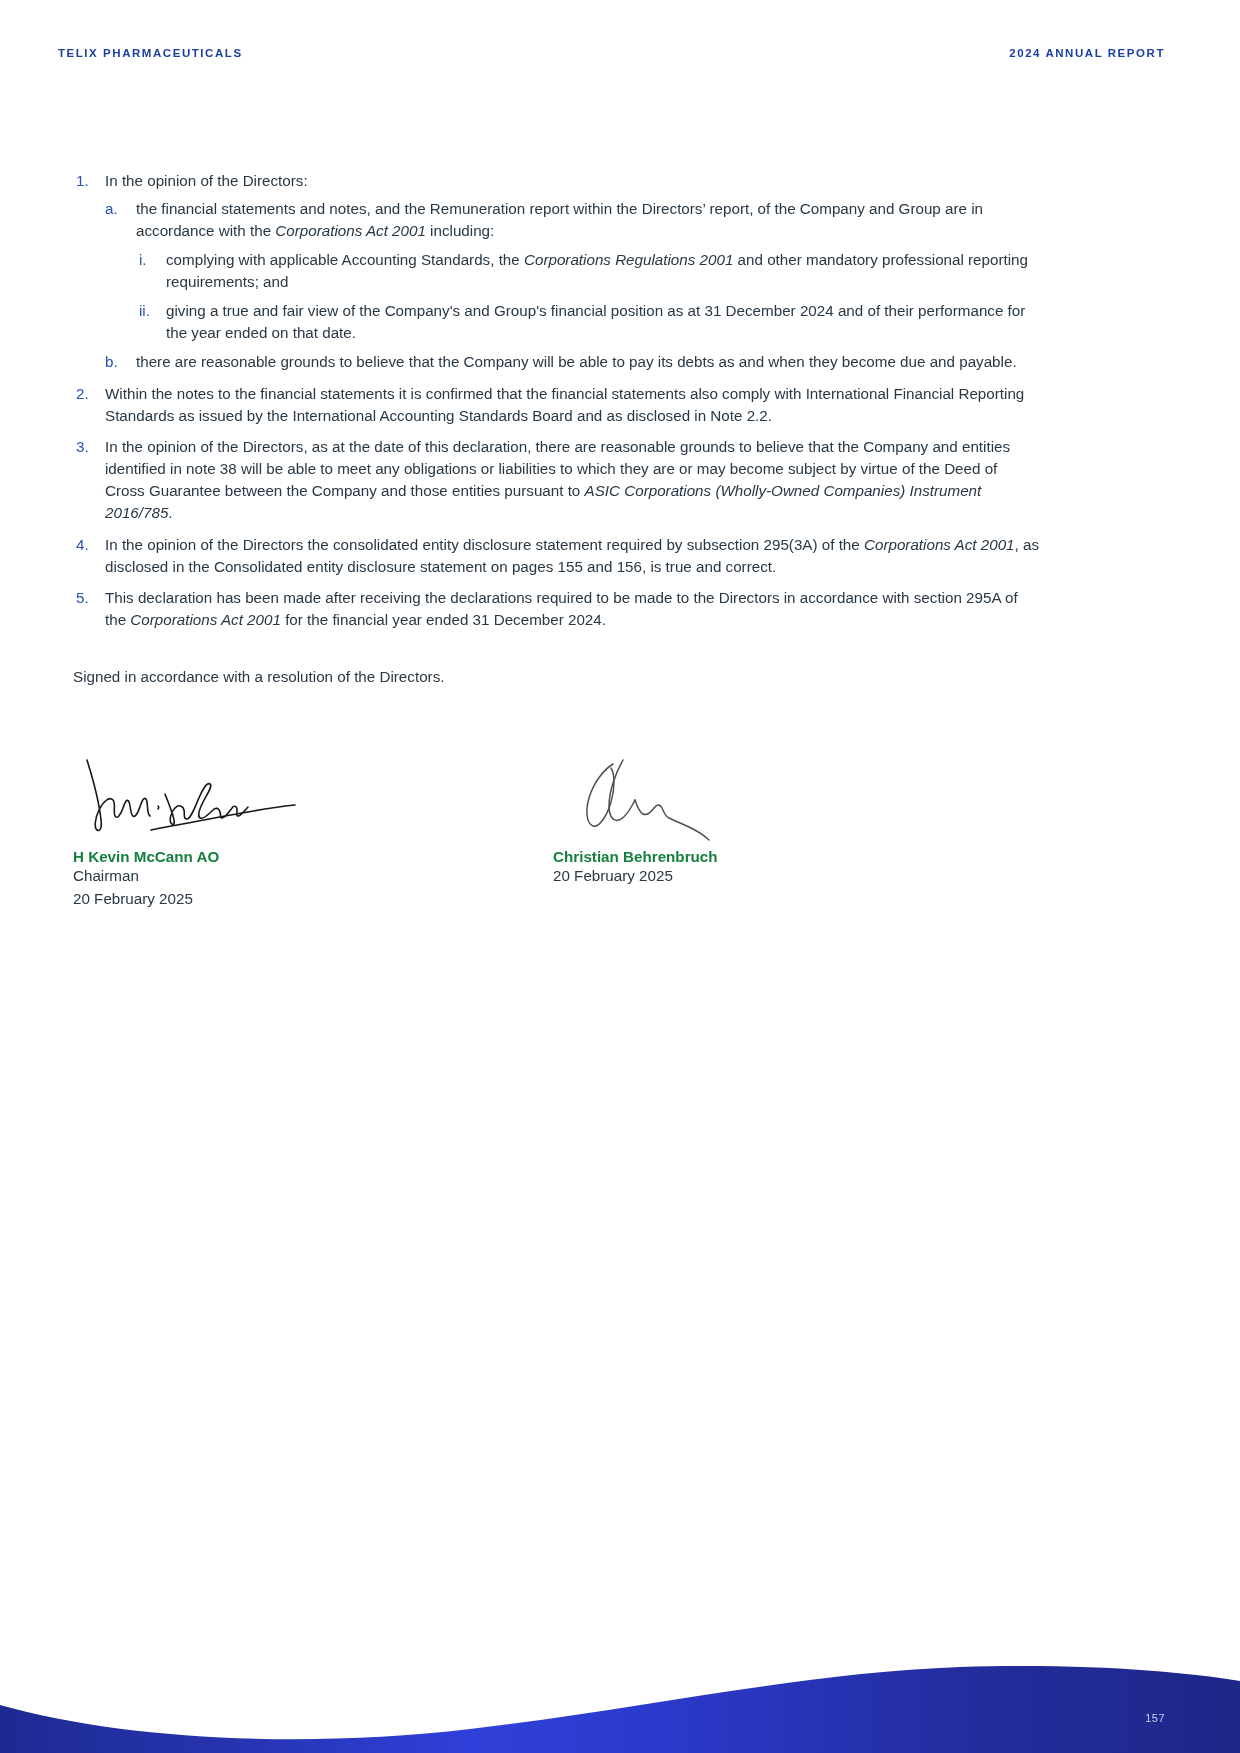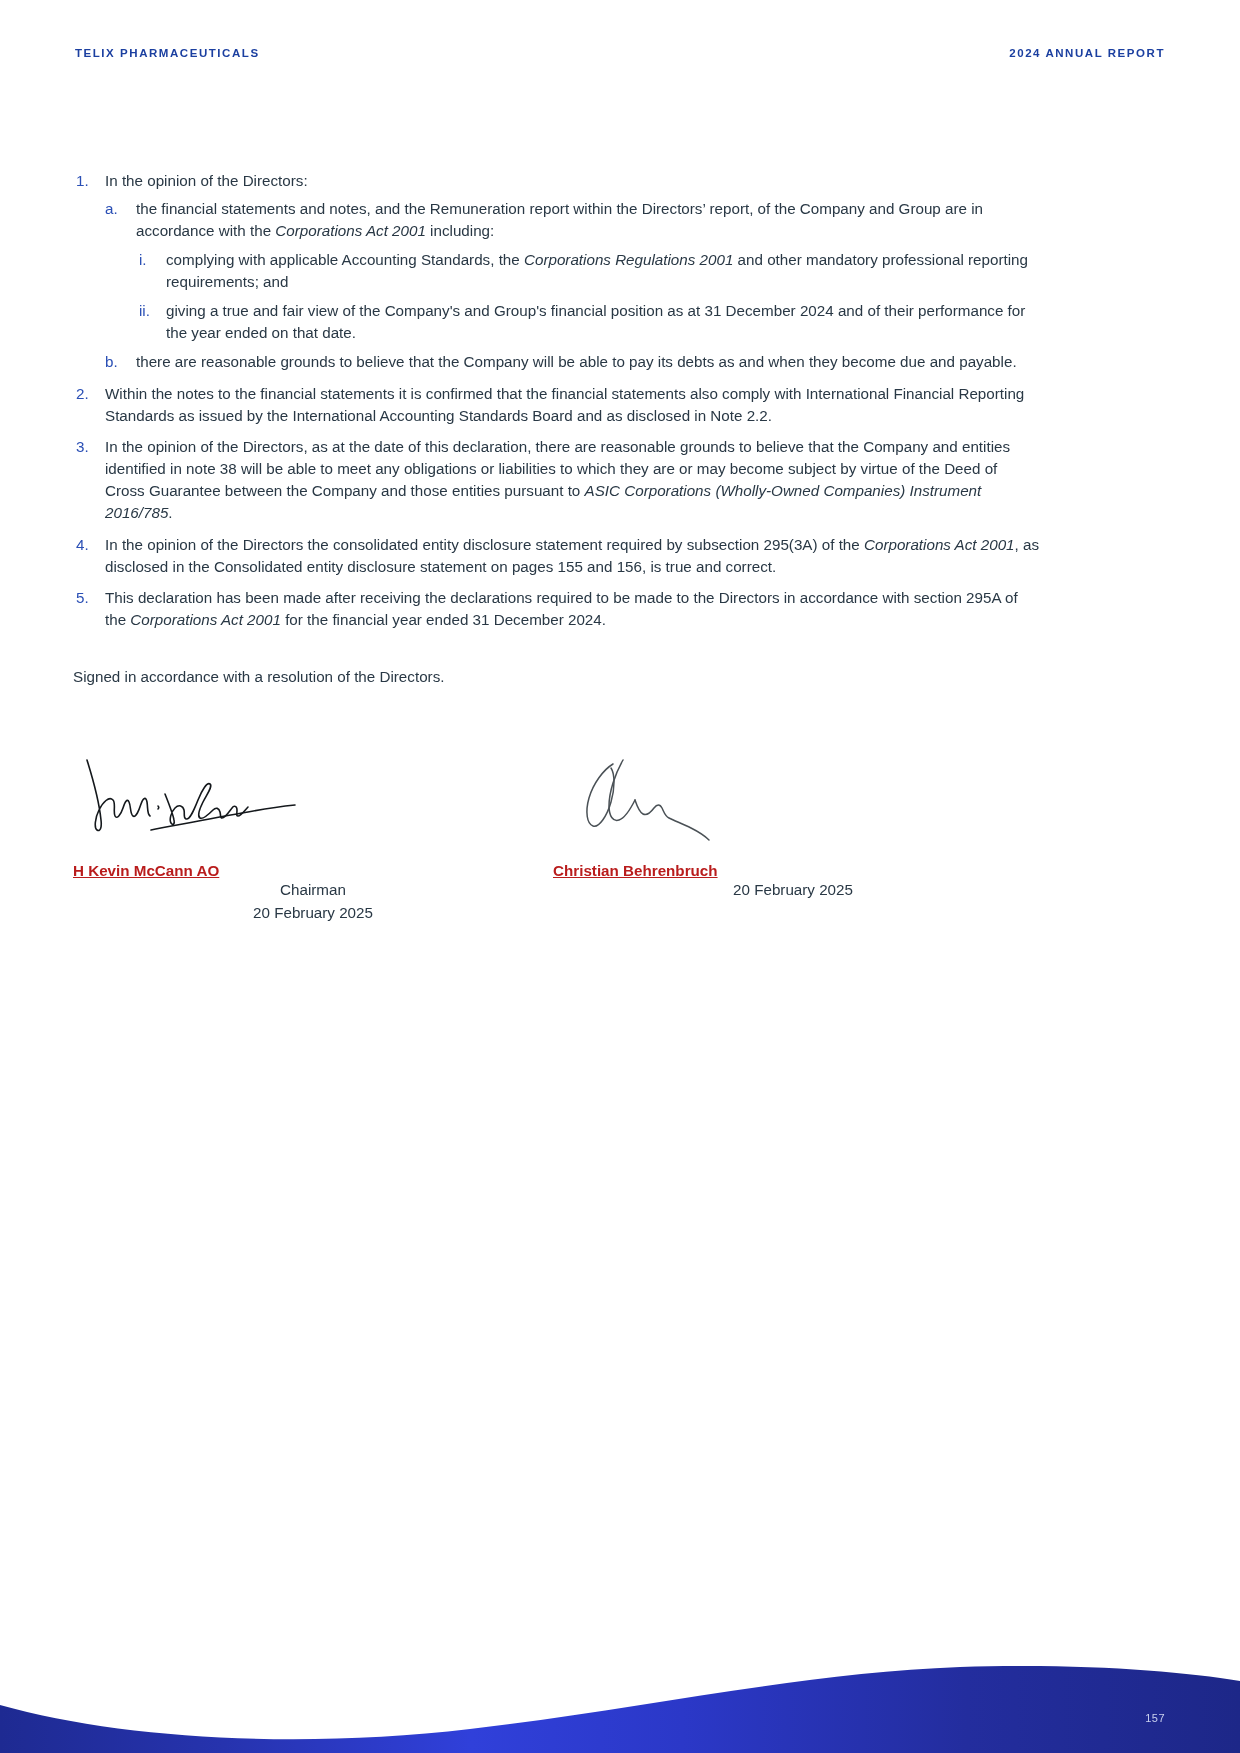--- a/index.html
+++ b/index.html
@@ -16,21 +16,21 @@
     height: 1753px;
     background: #ffffff;
     overflow: hidden;
     box-sizing: border-box;
   }
 
   
   .running-header {
     position: absolute;
     top: 47px;
-    left: 75px;
+    left: 58px;
     right: 75px;
     display: flex;
     justify-content: space-between;
     align-items: baseline;
   }
   .running-header span {
     font-size: 11.5px;
     letter-spacing: 1.55px;
     color: #1b3fa0;
     font-weight: 600;
@@ -140,29 +140,27 @@
     width: 480px;
   }
   .sig-col.second { margin-left: 0; }
   .sig-img {
     height: 92px;
     display: block;
   }
   .sig-name {
     font-size: 15.2px;
     font-weight: 700;
-    color: #b91c1c;
-    margin-top: 20px;
-    text-decoration: underline;
+    color: #15803d;
+    margin-top: 6px;
   }
   .sig-role, .sig-date {
     font-size: 15.2px;
     color: #293845;
     line-height: 1.48;
-    text-align: center;
   }
 
   
   .wave {
     position: absolute;
     left: 0;
     bottom: 0;
     width: 1240px;
     height: 260px;
   }

